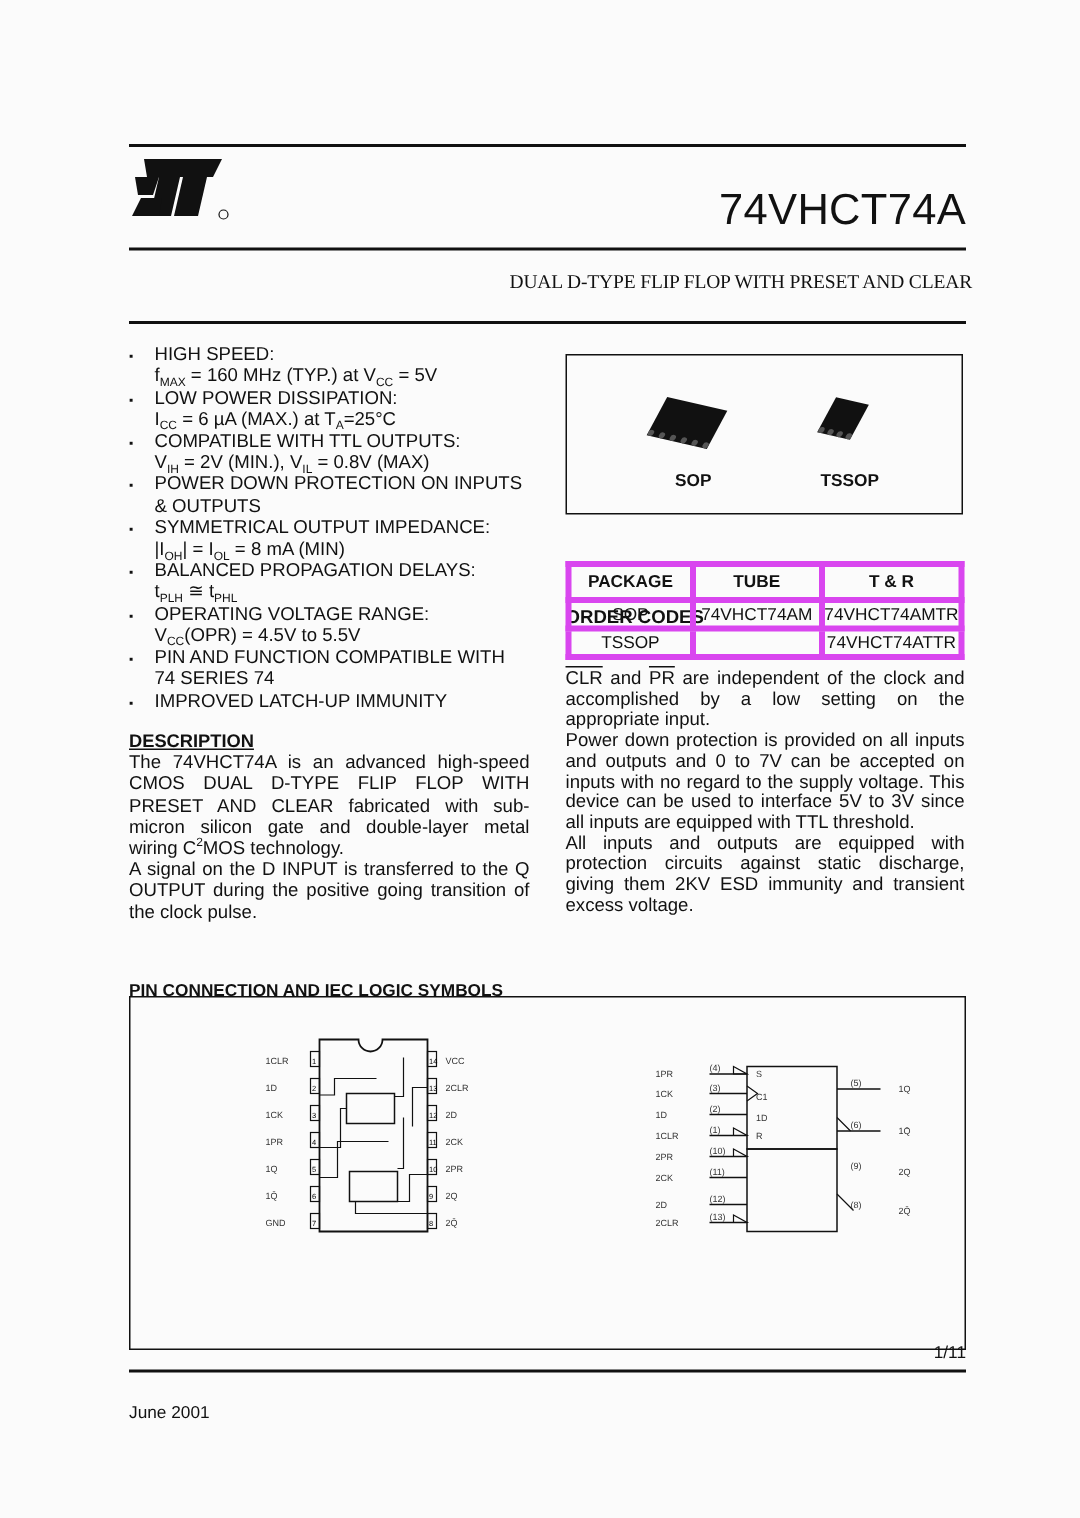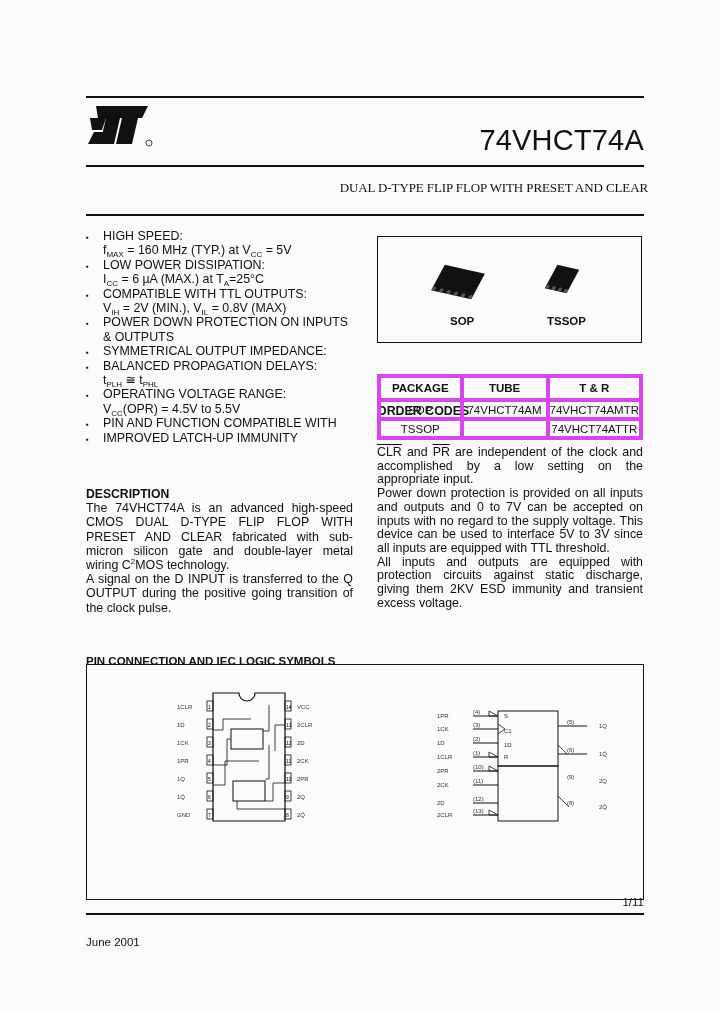--- a/index.html
+++ b/index.html
@@ -9,21 +9,21 @@
   .hline { position:absolute; height:2px; background:#111; left:86px; width:558px; }
   .logo { left:86px; top:104px; width:70px; height:46px; }
   .title { right:76px; top:124px; font-size:29px; font-weight:normal; letter-spacing:0.2px; }
   .subtitle { right:72px; top:180px; font-size:13px; letter-spacing:-0.1px;font-family:Liberation Serif, serif; }
   .features { left:86px; top:229px; width:275px; font-size:12.4px; line-height:14.4px; }
   .feat { position:relative; padding-left:17px; }
   .feat .bullet { position:absolute; left:0; top:2px; font-size:8px; }
   .feat .sub { display:block; }
   sub { font-size:8px; vertical-align:-3px; line-height:0; }
   sup { font-size:8px; vertical-align:5px; line-height:0; }
-  .section-h { font-weight:bold; font-size:12.2px; }
+  .section-h { font-weight:bold; font-size:12.2px;text-decoration:underline; }
   .desc { left:86px; top:487px; width:267px; font-size:12.4px; line-height:14.2px; }
   .just { text-align:justify; }
   .pkgbox { left:377px; top:236px; width:265px; height:107px; border:1.5px solid #111; box-sizing:border-box; }
   .chip { position:absolute; background:#111; }
   .order-h { left:377px; top:360px; font-weight:bold; font-size:12.4px;margin-top:44px; }
   table.oc { position:absolute; left:377px; top:374px; width:266px; border-collapse:collapse; font-size:11.5px; }
   table.oc td, table.oc th { border:4px solid #d946ef; text-align:center; padding:0; height:15px; }
   table.oc th { font-weight:bold; height:20px; }
   .rtext { left:377px; top:446px; width:266px; font-size:12.4px; line-height:13.7px; }
   .ov { text-decoration:overline; }
@@ -50,24 +50,24 @@
 <div class="abs title">74VHCT74A</div>
 <div class="hline" style="top:165px;"></div>
 <div class="abs subtitle">DUAL D-TYPE FLIP FLOP WITH PRESET AND CLEAR</div>
 <div class="hline" style="top:214px;"></div>
 
 <div class="abs features" id="features">
     <div class="feat"><span class="bullet">▪</span><span>HIGH SPEED:</span><span class="sub"><span>f</span><sub>MAX</sub><span> = 160 MHz (TYP.) at V</span><sub>CC</sub><span> = 5V</span></span></div>
     <div class="feat"><span class="bullet">▪</span><span>LOW POWER DISSIPATION:</span><span class="sub"><span>I</span><sub>CC</sub><span> = 6 µA (MAX.) at T</span><sub>A</sub><span>=25°C</span></span></div>
     <div class="feat"><span class="bullet">▪</span><span>COMPATIBLE WITH TTL OUTPUTS:</span><span class="sub"><span>V</span><sub>IH</sub><span> = 2V (MIN.),  V</span><sub>IL</sub><span> = 0.8V (MAX)</span></span></div>
     <div class="feat"><span class="bullet">▪</span><span>POWER DOWN PROTECTION ON INPUTS</span><span class="sub">&amp; OUTPUTS</span></div>
-    <div class="feat"><span class="bullet">▪</span><span>SYMMETRICAL OUTPUT IMPEDANCE:</span></div>
+    <div class="feat"><span class="bullet">▪</span><span>SYMMETRICAL OUTPUT IMPEDANCE:</span><span class="sub"><span>|I</span><sub>OH</sub><span>| = I</span><sub>OL</sub><span> = 8 mA (MIN)</span></span></div>
     <div class="feat"><span class="bullet">▪</span><span>BALANCED PROPAGATION DELAYS:</span><span class="sub"><span>t</span><sub>PLH</sub><span> ≅ t</span><sub>PHL</sub><span></span></span></div>
     <div class="feat"><span class="bullet">▪</span><span>OPERATING VOLTAGE RANGE:</span><span class="sub"><span>V</span><sub>CC</sub><span>(OPR) = 4.5V to 5.5V</span><sub></sub><span></span></span></div>
-    <div class="feat"><span class="bullet">▪</span><span>PIN AND FUNCTION COMPATIBLE WITH</span></div>
+    <div class="feat"><span class="bullet">▪</span><span>PIN AND FUNCTION COMPATIBLE WITH</span><span class="sub">74 SERIES 74</span></div>
     <div class="feat"><span class="bullet">▪</span><span>IMPROVED LATCH-UP IMMUNITY</span></div>
   </div>
 
 <div class="abs desc">
   <div class="section-h">DESCRIPTION</div>
   <div class="just"><span>The 74VHCT74A is an advanced high-speed CMOS DUAL D-TYPE FLIP FLOP WITH PRESET AND CLEAR fabricated with sub-micron silicon gate and double-layer metal wiring C</span><sup>2</sup><span>MOS technology.</span></div>
   <div class="just">A signal on the D INPUT is transferred to the Q OUTPUT during the positive going transition of the clock pulse.</div>
 </div>
 
 <div class="abs pkgbox">

